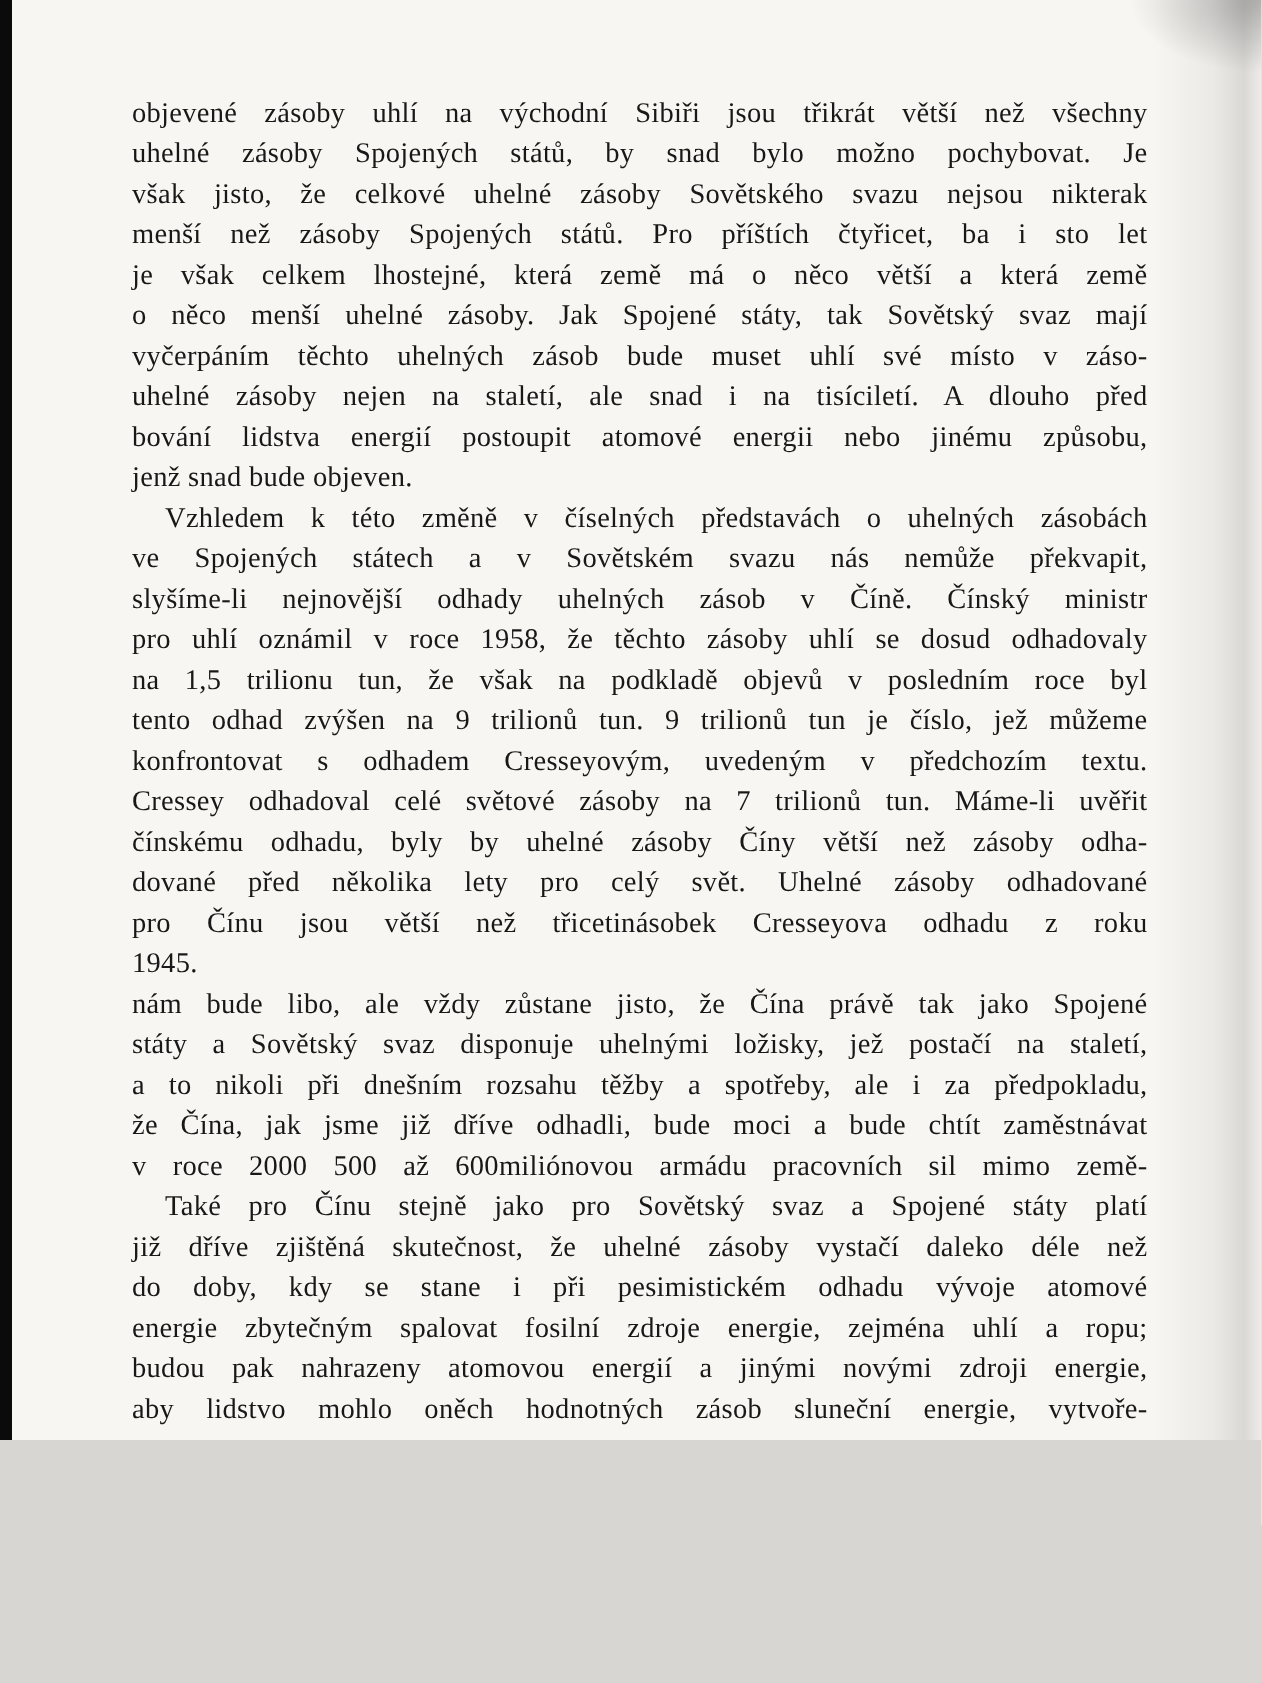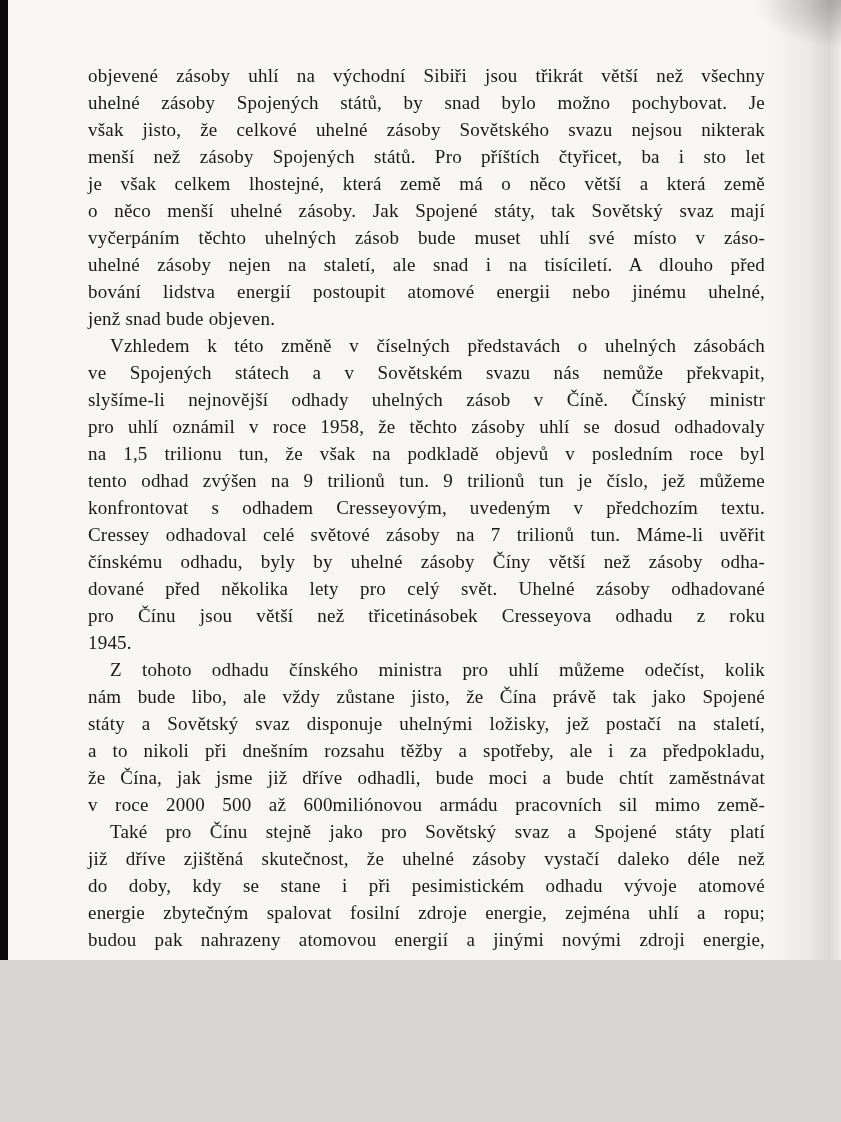--- a/index.html
+++ b/index.html
@@ -69,39 +69,38 @@
   <div class="text-block" id="text-block">
       <div>
         <div class="line">objevené zásoby uhlí na východní Sibiři jsou třikrát větší než všechny</div>
         <div class="line">uhelné zásoby Spojených států, by snad bylo možno pochybovat. Je</div>
         <div class="line">však jisto, že celkové uhelné zásoby Sovětského svazu nejsou nikterak</div>
         <div class="line">menší než zásoby Spojených států. Pro příštích čtyřicet, ba i sto let</div>
         <div class="line">je však celkem lhostejné, která země má o něco větší a která země</div>
         <div class="line">o něco menší uhelné zásoby. Jak Spojené státy, tak Sovětský svaz mají</div>
         <div class="line">vyčerpáním těchto uhelných zásob bude muset uhlí své místo v záso-</div>
         <div class="line">uhelné zásoby nejen na staletí, ale snad i na tisíciletí. A dlouho před</div>
-        <div class="line">bování lidstva energií postoupit atomové energii nebo jinému uhelné,</div>
+        <div class="line">bování lidstva energií postoupit atomové energii nebo jinému způsobu,</div>
         <div class="line short">jenž snad bude objeven.</div>
       </div>
       <div>
         <div class="line indent">Vzhledem k této změně v číselných představách o uhelných zásobách</div>
         <div class="line">ve Spojených státech a v Sovětském svazu nás nemůže překvapit,</div>
         <div class="line">slyšíme-li nejnovější odhady uhelných zásob v Číně. Čínský ministr</div>
         <div class="line">pro uhlí oznámil v roce 1958, že těchto zásoby uhlí se dosud odhadovaly</div>
         <div class="line">na 1,5 trilionu tun, že však na podkladě objevů v posledním roce byl</div>
         <div class="line">tento odhad zvýšen na 9 trilionů tun. 9 trilionů tun je číslo, jež můžeme</div>
         <div class="line">konfrontovat s odhadem Cresseyovým, uvedeným v předchozím textu.</div>
         <div class="line">Cressey odhadoval celé světové zásoby na 7 trilionů tun. Máme-li uvěřit</div>
         <div class="line">čínskému odhadu, byly by uhelné zásoby Číny větší než zásoby odha-</div>
         <div class="line">dované před několika lety pro celý svět. Uhelné zásoby odhadované</div>
         <div class="line">pro Čínu jsou větší než třicetinásobek Cresseyova odhadu z roku</div>
         <div class="line short">1945.</div>
       </div>
       <div>
-        <div class="line indent">Z tohoto odhadu čínského ministra pro uhlí můžeme odečíst, kolik</div>
         <div class="line">nám bude libo, ale vždy zůstane jisto, že Čína právě tak jako Spojené</div>
         <div class="line">státy a Sovětský svaz disponuje uhelnými ložisky, jež postačí na staletí,</div>
         <div class="line">a to nikoli při dnešním rozsahu těžby a spotřeby, ale i za předpokladu,</div>
         <div class="line">že Čína, jak jsme již dříve odhadli, bude moci a bude chtít zaměstnávat</div>
         <div class="line">v roce 2000 500 až 600miliónovou armádu pracovních sil mimo země-</div>
       </div>
       <div>
         <div class="line indent">Také pro Čínu stejně jako pro Sovětský svaz a Spojené státy platí</div>
         <div class="line">již dříve zjištěná skutečnost, že uhelné zásoby vystačí daleko déle než</div>
         <div class="line">do doby, kdy se stane i při pesimistickém odhadu vývoje atomové</div>

